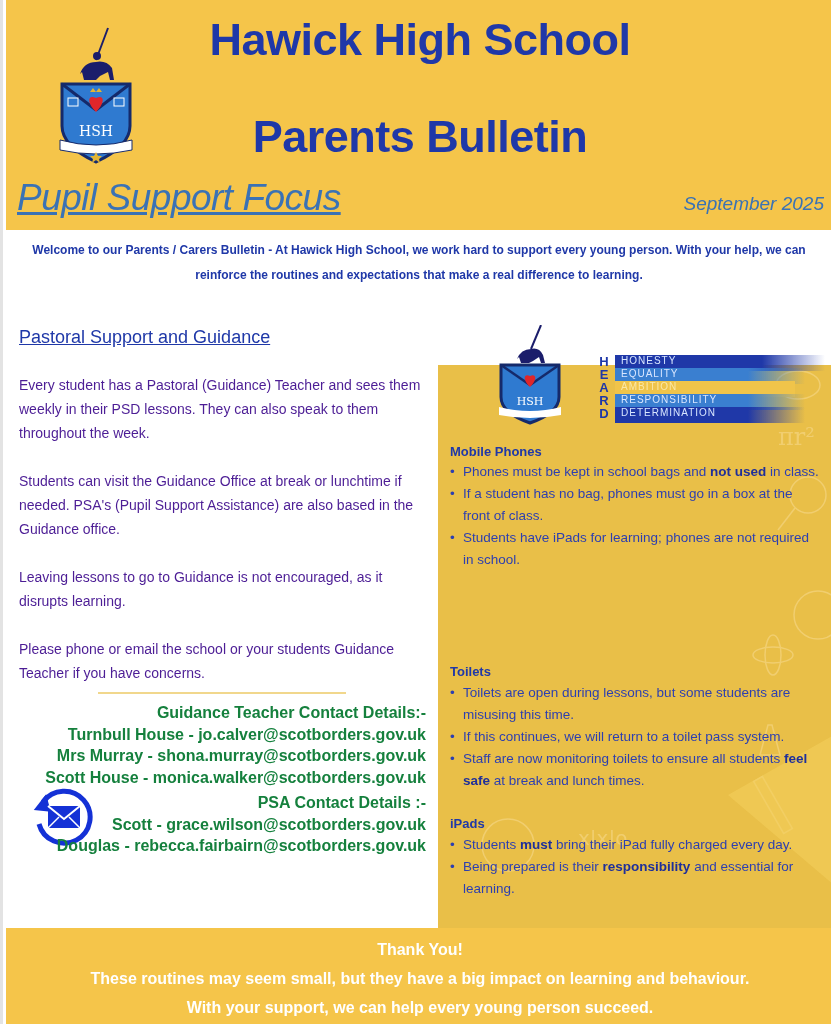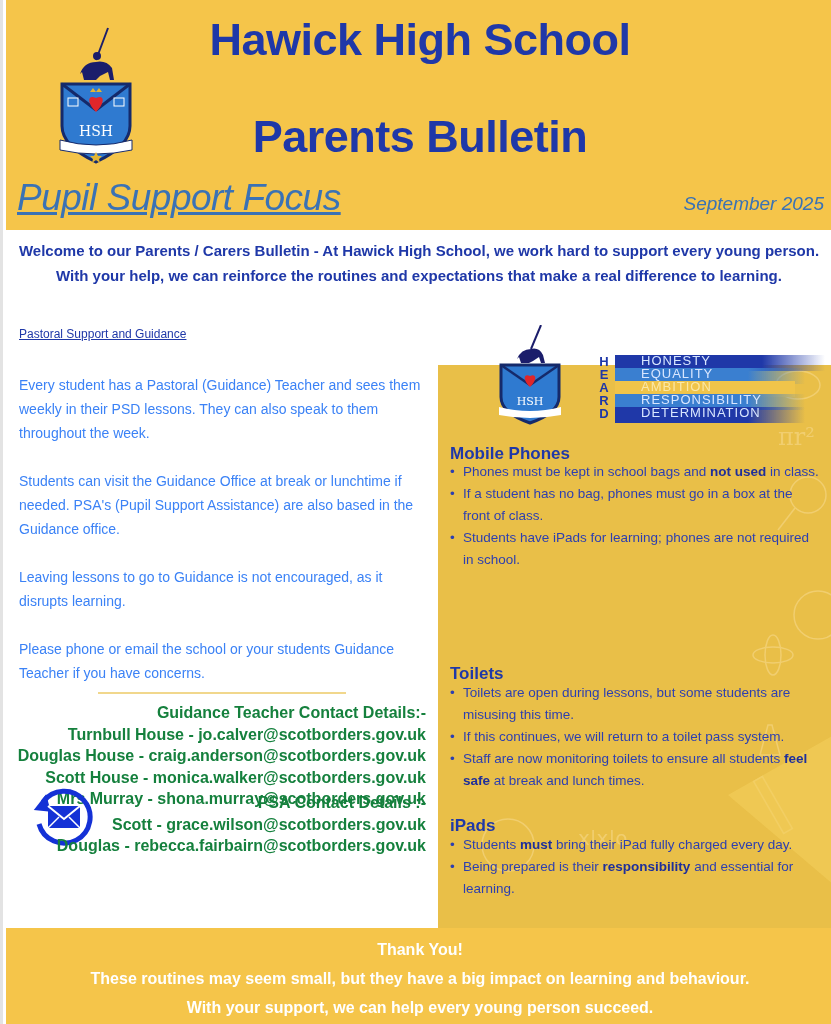--- a/index.html
+++ b/index.html
@@ -10,40 +10,40 @@
   
   .header { position: absolute; left: 3px; top: 0; width: 828px; height: 230px; background: #f5c54a; }
   .logo { position: absolute; left: 44px; top: 26px; width: 92px; height: 138px; }
   .title1, .title2 { position: absolute; left: 0; width: 828px; text-align: center; color: #1f38a8; font-weight: bold; font-size: 45px; letter-spacing: -0.5px; font-family: "Liberation Sans", sans-serif; }
   .title1 { top: 14px; }
   .title2 { top: 111px; }
   .subtitle { position: absolute; left: 11px; top: 177px; font-size: 37px; color: #3a72b5; font-style: italic; font-family: "Liberation Sans", sans-serif; letter-spacing: -0.5px; text-decoration: underline; }
   .date { position: absolute; right: 10px; top: 193px; font-size: 19px; color: #3a72b5; font-style: italic; }
 
   
-  .intro { position: absolute; left: 12px; top: 238px; width: 808px; text-align: center; color: #1f38a8; font-weight: bold; font-size: 15px; line-height: 25px; }
+  .intro { position: absolute; left: 12px; top: 238px; width: 808px; text-align: center; color: #1f38a8; font-weight: bold; font-size: 12px; line-height: 25px; }
 
   
-  .section-link { position: absolute; left: 16px; top: 327px; font-size: 12px; color: #1f38a8; text-decoration: underline; }
-  .para { position: absolute; left: 16px; width: 410px; font-size: 14px; color: #3b82f6; line-height: 24px; }
+  .section-link { position: absolute; left: 16px; top: 327px; font-size: 18px; color: #1f38a8; text-decoration: underline; }
+  .para { position: absolute; left: 16px; width: 410px; font-size: 14px; color: #4c1d95; line-height: 24px; }
   .p1 { top: 373px; } .p2 { top: 469px; } .p3 { top: 565px; } .p4 { top: 637px; }
   .divider { position: absolute; left: 95px; top: 692px; width: 248px; height: 2px; background: #f1d78c; }
   .contacts { position: absolute; right: 405px; width: 420px; text-align: right; color: #15803d; font-weight: bold; font-size: 16px; line-height: 21.5px; }
   .contacts.c1 { top: 702px; }
   .contacts.c2 { top: 792px; }
   .mail-icon { position: absolute; left: 28px; top: 786px; width: 66px; height: 62px; }
 
   
   .panel { position: absolute; left: 435px; top: 365px; width: 396px; height: 563px; background: #e9bf48; overflow: hidden; }
   .panel-deco { position: absolute; inset: 0; }
   .heard { position: absolute; left: 490px; top: 325px; width: 341px; height: 100px; }
   .heard-crest { position: absolute; left: 0; top: 0; width: 74px; height: 100px; }
   .heard-letters { position: absolute; left: 104px; top: 30px; width: 14px; font-weight: bold; font-size: 13px; color: #1f38a8; line-height: 13px; text-align: center; }
-  .heard-bar { position: absolute; left: 122px; height: 16px; font-size: 13px; letter-spacing: 1px; color: #d8e6ff; padding-left: 26px; line-height: 12px; }
-  .panel-h { position: absolute; left: 447px; font-size: 17px; font-weight: bold; color: #1f38a8; }
+  .heard-bar { position: absolute; left: 122px; height: 16px; font-size: 10px; letter-spacing: 1px; color: #d8e6ff; padding-left: 6px; line-height: 12px; }
+  .panel-h { position: absolute; left: 447px; font-size: 13px; font-weight: bold; color: #1f38a8; }
   .bullets { position: absolute; left: 447px; width: 370px; font-size: 13.5px; color: #2d3fb0; line-height: 22px; list-style: none; }
   .bullets li { position: relative; padding-left: 13px; }
   .bullets li::before { content: "•"; position: absolute; left: 0; top: 0; }
   .bullets b { color: #1f2f9a; }
 
   
   .footer { position: absolute; left: 3px; top: 928px; width: 828px; height: 96px; background: #f5c54a; text-align: center; color: #ffffff; font-weight: bold; }
   .footer .f1 { position: absolute; left: 0; width: 100%; top: 13px; font-size: 16px; }
   .footer .f2 { position: absolute; left: 0; width: 100%; top: 42px; font-size: 16px; }
   .footer .f3 { position: absolute; left: 0; width: 100%; top: 71px; font-size: 16px; }
@@ -83,23 +83,22 @@
   <div class="para p1">Every student has a Pastoral (Guidance) Teacher and sees them weekly in their PSD lessons. They can also speak to them throughout the week.</div>
   <div class="para p2">Students can visit the Guidance Office at break or lunchtime if needed. PSA's  (Pupil Support Assistance) are also based in the Guidance office.</div>
   <div class="para p3">Leaving lessons to go to Guidance is not encouraged, as it disrupts learning.</div>
   <div class="para p4">Please phone or email the school or your students Guidance Teacher if you have concerns.</div>
 
   <div class="divider"></div>
 
   <div class="contacts c1">
     <div>Guidance Teacher Contact Details:-</div>
     <div>Turnbull House - jo.calver@scotborders.gov.uk</div>
-    <div>Douglas House - craig.anderson@scotborders.gov.uk</div>
+    <div>Mrs Murray - shona.murray@scotborders.gov.uk</div>
     <div>Scott House - monica.walker@scotborders.gov.uk</div>
-    <div>Mrs Murray - shona.murray@scotborders.gov.uk</div>
   </div>
 
   <svg class="mail-icon" viewBox="0 0 66 62">
     <path d="M12 16 A26 26 0 1 1 8 38" fill="none" stroke="#1431d6" stroke-width="5"></path>
     <polygon points="2,22 18,10 18,28" fill="#1431d6" transform="rotate(-15 10 20)"></polygon>
     <rect x="17" y="20" width="32" height="22" fill="#1431d6"></rect>
     <polyline points="17,20 33,33 49,20" fill="none" stroke="#ffffff" stroke-width="2"></polyline>
     <line x1="17" y1="42" x2="28" y2="31" stroke="#ffffff" stroke-width="1.5"></line>
     <line x1="49" y1="42" x2="38" y2="31" stroke="#ffffff" stroke-width="1.5"></line>
   </svg>

